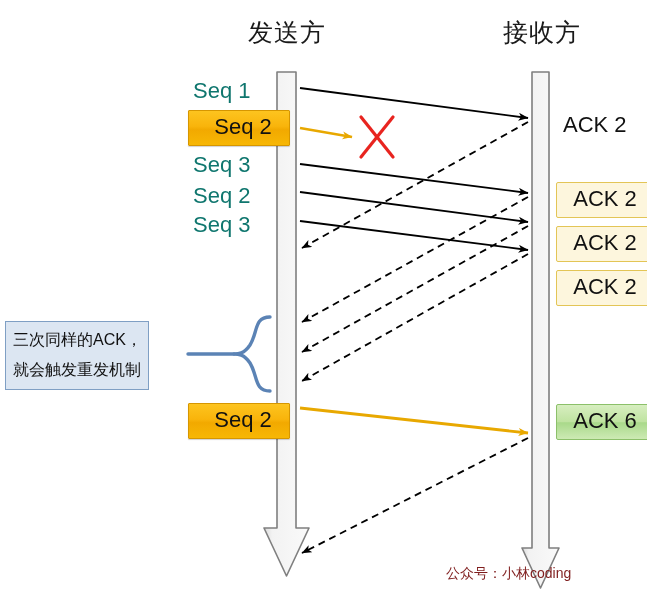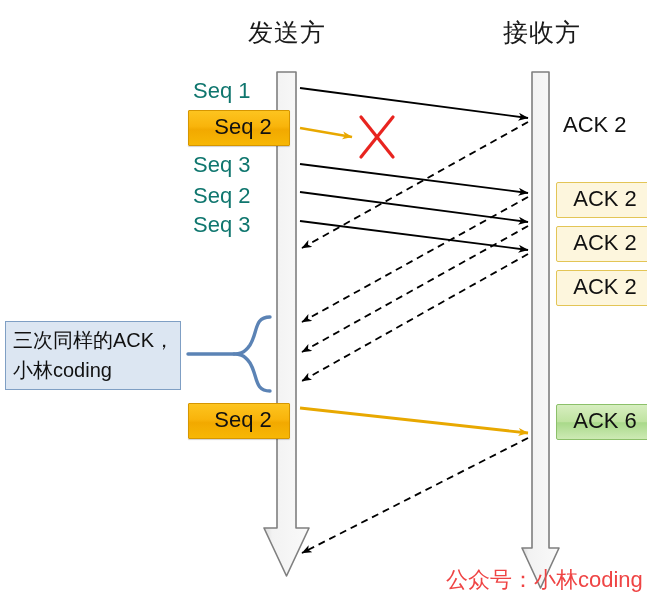--- a/index.html
+++ b/index.html
@@ -53,30 +53,30 @@
     border-radius:2px;
     padding:3px 10px 5px 10px;
     text-align:center;
   }
 
   .callout{
     position:absolute;
     background:#dce6f2;
     border:1px solid #7f9fc4;
     color:#111;
-    font-size:20px;
+    font-size:16px;
     line-height:30px;
     padding:3px 6px 4px 7px;
     white-space:nowrap;
   }
 
   .watermark{
     position:absolute;
-    font-size:22px;
-    color:#ef4444;
+    font-size:14px;
+    color:#7f1d1d;
     white-space:nowrap;
     font-weight:500;
   }
 </style>
 </head>
 <body>
 
 <div id="stage">
 
   <svg id="svg-layer" width="647" height="602" viewBox="0 0 647 602">
@@ -150,18 +150,18 @@
   <div class="lbl seq-box" style="left:188px;top:403px;width:72px;">Seq 2</div>
 
   <div class="lbl ack-plain" style="left:563px;top:112px;">ACK 2</div>
   <div class="lbl ack-box" style="left:556px;top:182px;width:76px;">ACK 2</div>
   <div class="lbl ack-box" style="left:556px;top:226px;width:76px;">ACK 2</div>
   <div class="lbl ack-box" style="left:556px;top:270px;width:76px;">ACK 2</div>
   <div class="lbl ack-green" style="left:556px;top:404px;width:76px;">ACK 6</div>
 
   <div class="callout" style="left:5px;top:321px;">
     <div>三次同样的ACK，</div>
-    <div>小林coding</div>
+    <div>就会触发重发机制</div>
   </div>
 
   <div class="watermark" style="left:446px;top:565px;">公众号：小林coding</div>
 
 </div>
 
 </body></html>

